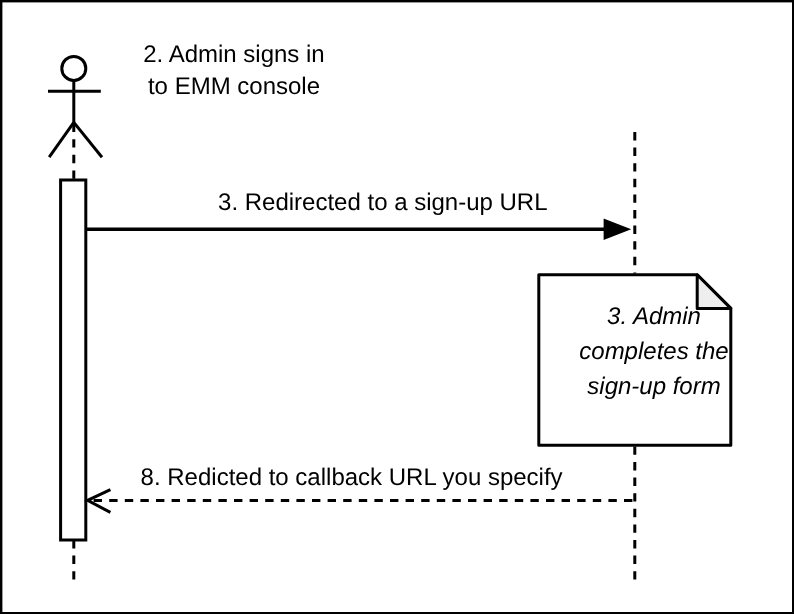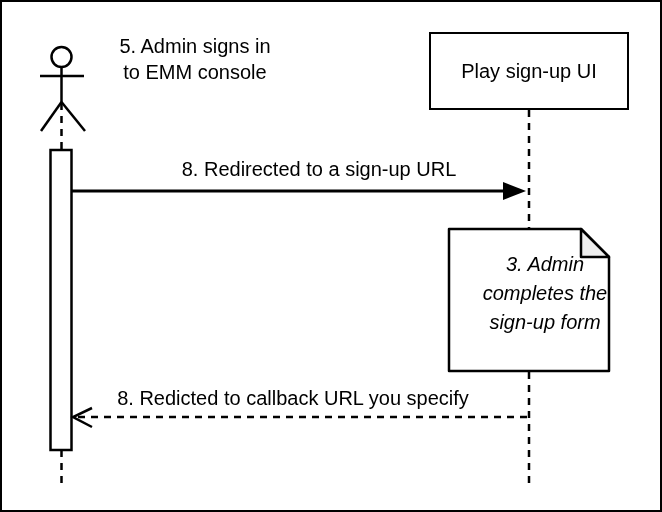--- a/index.html
+++ b/index.html
@@ -105,28 +105,25 @@
       <polygon points="447,227 579,227 607,255 607,369 447,369" fill="#ffffff" stroke="#000000" stroke-width="2.5" stroke-linejoin="round"></polygon>
       <polygon points="579,227 579,255 607,255" fill="#eeeeee" stroke="#000000" stroke-width="2.5" stroke-linejoin="round"></polygon>
     </g>
 
     <g>
       <line x1="76" y1="415" x2="527" y2="415" stroke="#000000" stroke-width="2.5" stroke-dasharray="7,6"></line>
       <polyline points="90,406 71,415 90,425" fill="none" stroke="#000000" stroke-width="2.5"></polyline>
     </g>
   </svg>
 
-  <div class="lbl actor-label">5. Admin signs in
+  <div class="lbl actor-label">2. Admin signs in
 to EMM console</div>
 
-  <div class="participant-box">
-    <span>Play sign-up UI</span>
-  </div>
 
-  <div class="lbl message2-label">8. Redirected to a sign-up URL</div>
+  <div class="lbl message2-label">3. Redirected to a sign-up URL</div>
 
   <div class="lbl note-label">3. Admin
 completes the
 sign-up form</div>
 
   <div class="lbl message4-label">8. Redicted to callback URL you specify</div>
 
 </div>
 
 </body></html>

